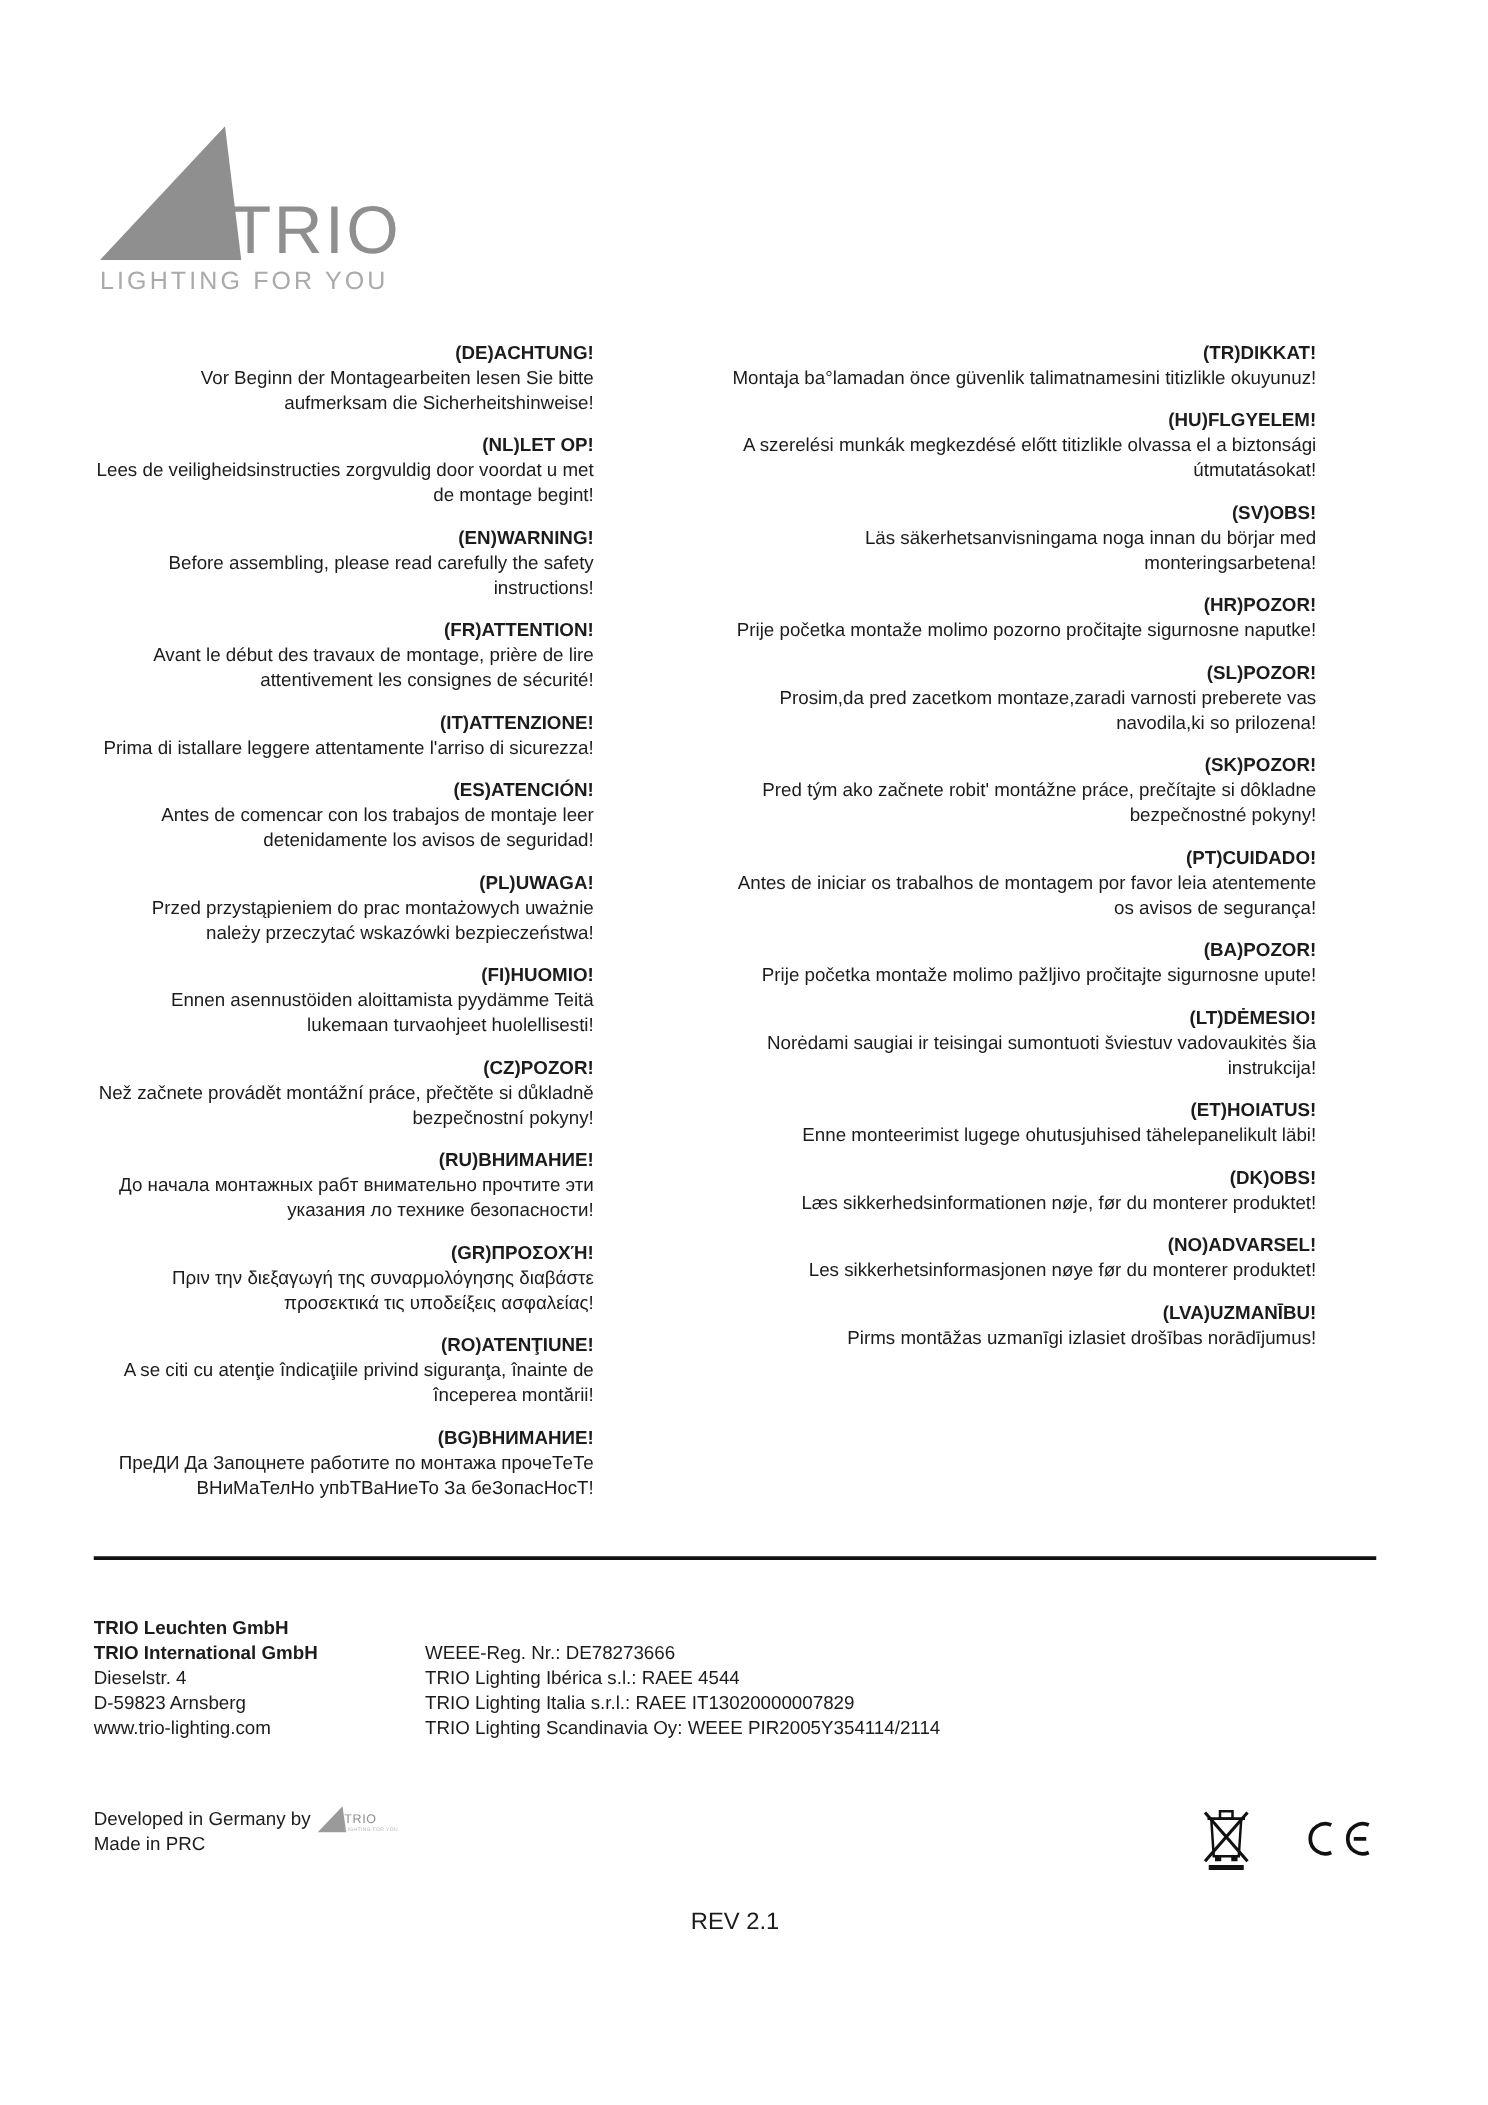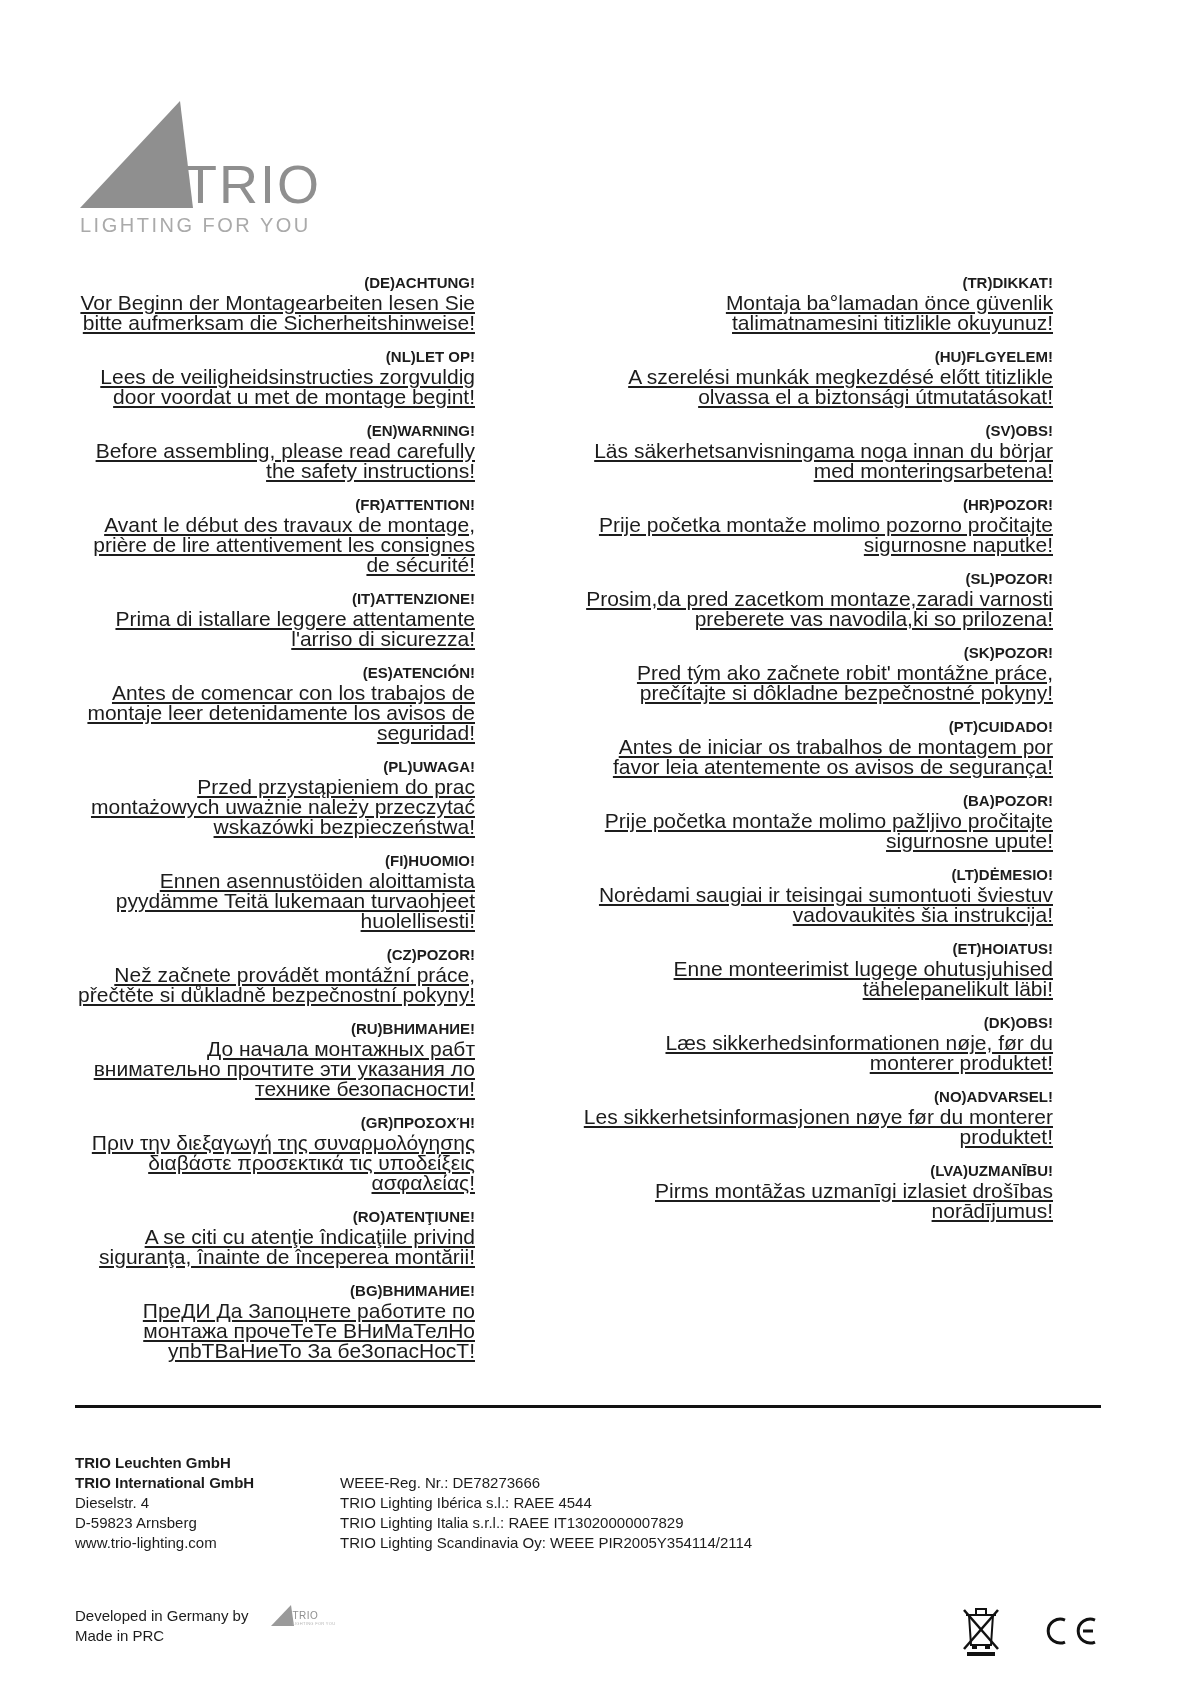--- a/index.html
+++ b/index.html
@@ -41,21 +41,21 @@
   
   .columns {
     display: grid;
     grid-template-columns: 400px 470px;
     column-gap: 108px;
     text-align: right;
   }
   .entry { margin-bottom: 14px; }
   .entry-head { font-weight: bold; font-size: 15px; line-height: 20px; }
   .entry-head .code { display: inline-block; min-width: 52px; }
-  .entry-text { font-size: 21px; line-height: 20px; text-decoration: underline; }
+  .entry-text { font-size: 15px; line-height: 20px; }
 
   
   .rule {
     border: none;
     border-top: 3px solid #111111;
     margin-top: 30px;
     width: 100%;
   }
 
   
@@ -64,21 +64,21 @@
   .addr-line.bold { font-weight: bold; }
   .reg { padding-top: 20px; }
 
   .made-row {
     display: flex;
     justify-content: space-between;
     align-items: flex-start;
     margin-top: 52px;
   }
   .made-left { font-size: 15px; line-height: 20px; }
-  .made-line1 { display: flex; align-items: center; gap: 23px; }
+  .made-line1 { display: flex; align-items: center; gap: 6px; }
 
   .mini-logo { display: inline-flex; align-items: flex-end; }
   .mini-logo-texts { display: flex; flex-direction: column; margin-left: -3px; }
   .mini-logo-name { font-size: 10px; color: #8f8f8f; line-height: 10px; letter-spacing: 0.5px; }
   .mini-logo-tag { font-size: 4px; color: #b5b5b5; line-height: 5px; letter-spacing: 0.3px; white-space: nowrap; }
 
   .marks { display: flex; align-items: center; gap: 42px; padding-right: 2px; }
 
   .rev {
     margin-top: 30px;

